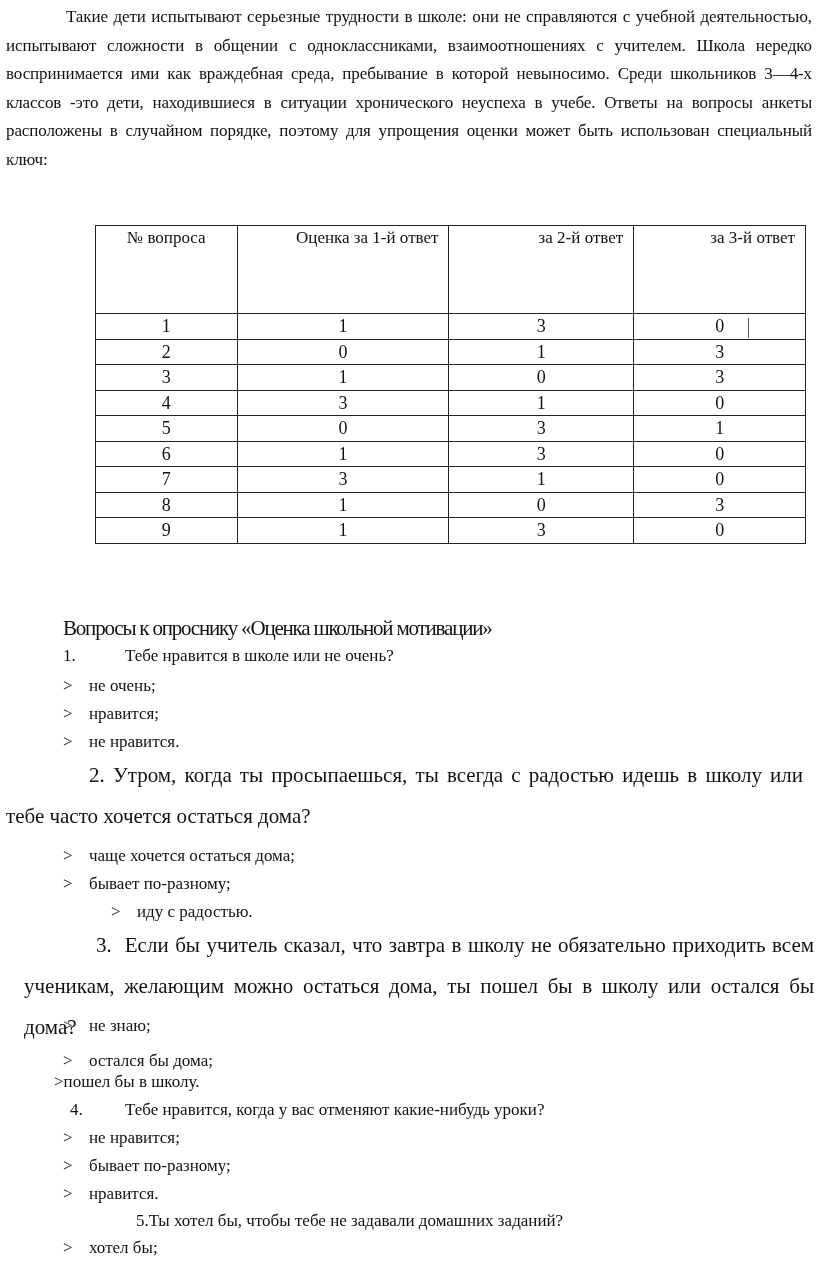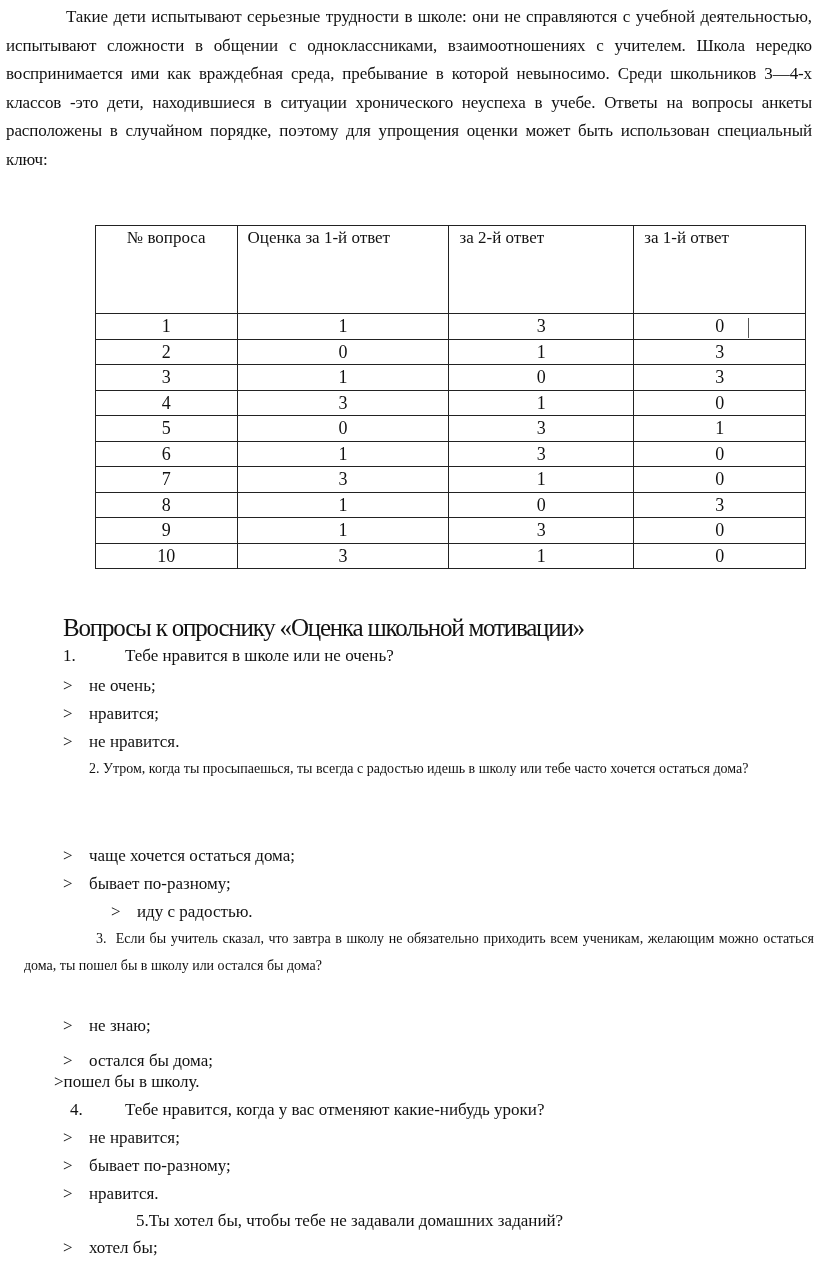--- a/index.html
+++ b/index.html
@@ -17,43 +17,43 @@
   .intro { top: 3px; text-indent: 60px; }
   table.key {
     position: absolute; left: 51px; top: 225px;
     border-collapse: collapse; width: 711px;
     font-size: 17px;
     margin-left: 44px;
   }
   table.key td, table.key th {
     border: 1.5px solid #222; padding: 0 10px; font-weight: normal;
   }
-  table.key th { height: 85px; vertical-align: top; text-align: left; padding-top: 2px; }
+  table.key th { height: 85px; vertical-align: top; text-align: right; padding-top: 2px; }
   table.key th:first-child { text-align: center; }
   table.key td { height: 24.5px; text-align: center; font-size: 18px; line-height: 24px; }
   .c1 { width: 120px; } .c2 { width: 190px; } .c3 { width: 163px; } .c4 { width: 150px; }
   .cursor-mark { position: absolute; left: 748px; top: 318px; width: 1px; height: 20px; background: #555; }
   .line { position: absolute; font-size: 17px; line-height: 28px; white-space: nowrap; }
-  .survey-title { left: 63px; top: 614px; font-size: 25px; letter-spacing: -1.2px; }
+  .survey-title { left: 63px; top: 614px; font-size: 21px; letter-spacing: -1.2px; }
   .arrow { display: inline-block; width: 26px; }
   .qnum { display: inline-block; }
-  .wrapq { position: absolute; left: 6px; width: 797px; font-size: 14px; line-height: 27px; text-align: justify; }
+  .wrapq { position: absolute; left: 6px; width: 797px; font-size: 21px; line-height: 41px; text-align: justify; }
 </style>
 </head>
 <body>
 
 <p class="p intro" style="margin:0;">Такие дети испытывают серьезные трудности в школе: они не справляются с учебной деятельностью, испытывают сложности в общении с одноклассниками, взаимоотношениях с учителем. Школа нередко воспринимается ими как враждебная среда, пребывание в которой невыносимо. Среди школьников 3—4-х классов -это дети, находившиеся в ситуации хронического неуспеха в учебе. Ответы на вопросы анкеты расположены в случайном порядке, поэтому для упрощения оценки может быть использован специальный ключ:</p>
 
 <table class="key">
   <thead>
     <tr>
       <th class="c1">№ вопроса</th>
       <th class="c2">Оценка за 1-й ответ</th>
       <th class="c3">за 2-й ответ</th>
-      <th class="c4">за 1-й ответ</th>
+      <th class="c4">за 3-й ответ</th>
     </tr>
   </thead>
   <tbody>
     <tr>
         <td>1</td>
         <td>1</td>
         <td>3</td>
         <td>0</td>
       </tr>
     <tr>
@@ -97,26 +97,20 @@
         <td>1</td>
         <td>0</td>
         <td>3</td>
       </tr>
     <tr>
         <td>9</td>
         <td>1</td>
         <td>3</td>
         <td>0</td>
       </tr>
-    <tr>
-        <td>10</td>
-        <td>3</td>
-        <td>1</td>
-        <td>0</td>
-      </tr>
   </tbody>
 </table>
 <div class="cursor-mark"></div>
 
 <div class="line survey-title">Вопросы к опроснику «Оценка школьной мотивации»</div>
 
 <div class="line" style="left:63px; top:642px;">
   <span class="qnum" style="width:62px;">1.</span><span>Тебе нравится в школе или не очень?</span>
 </div>
 <div class="line" style="left:63px; top:672px;"><span class="arrow">&gt;</span><span>не очень;</span></div>

